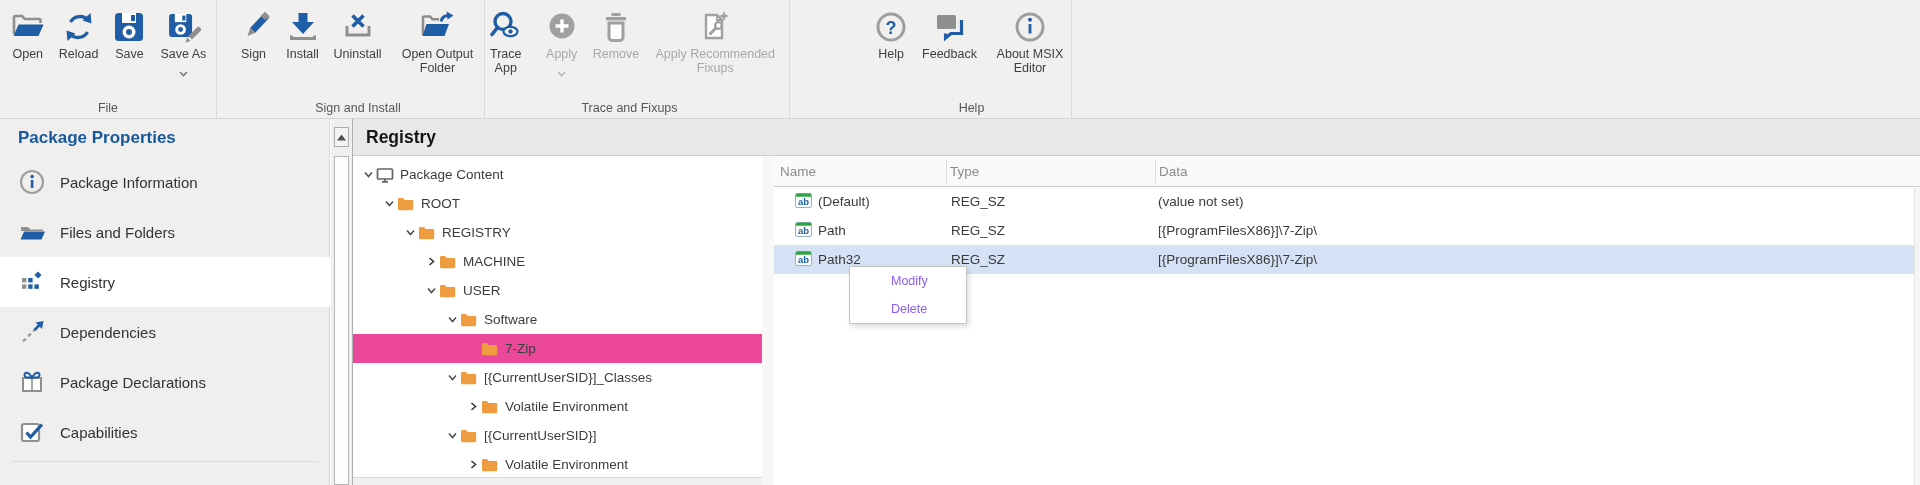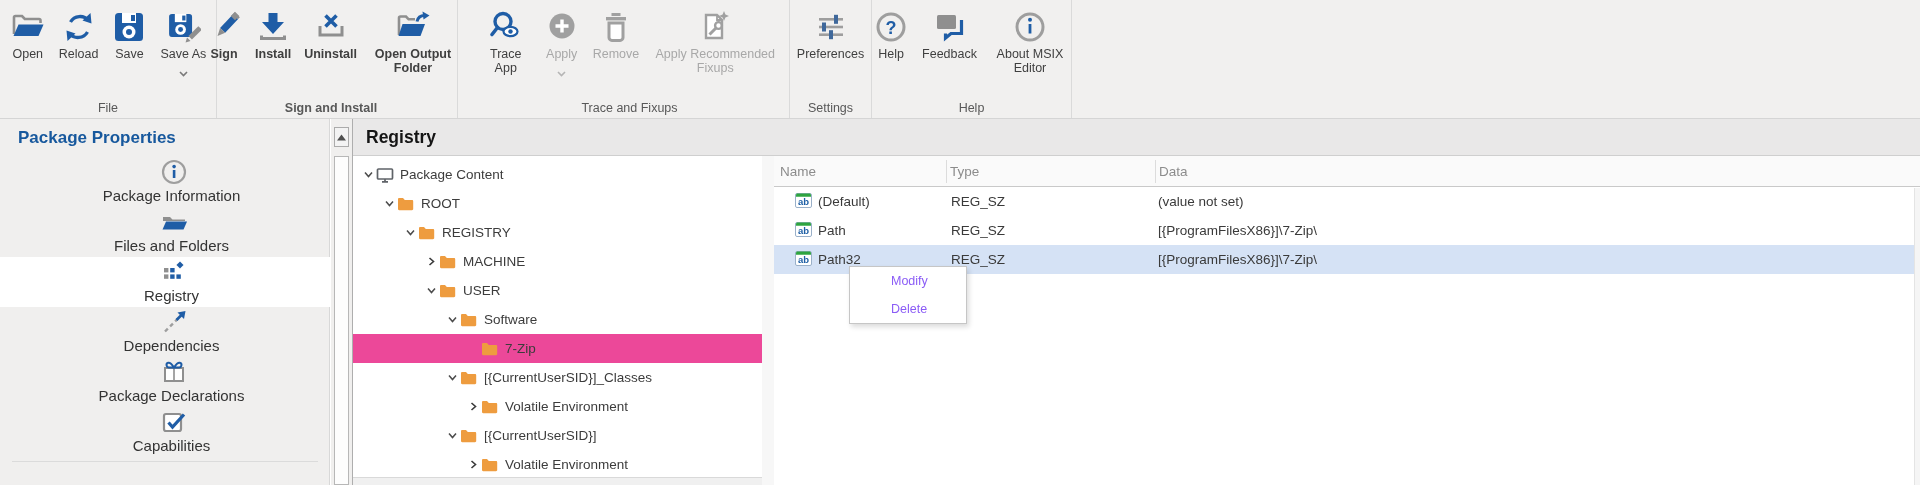--- a/index.html
+++ b/index.html
@@ -18,21 +18,21 @@
   .wrap86  { width:86px;  white-space:normal; }
   .wrap80  { width:80px;  white-space:normal; }
   .wrap126 { width:126px; white-space:normal; }
   .ddchev { margin-top:2px; height:6px; }
   .rlabel { position:absolute; bottom:3px; left:0; width:100%; text-align:center; font-size:12.5px; color:#585858; }
 
   
   .sidebar { position:absolute; left:0; top:119px; width:330px; height:366px; background:#f0efee; border-right:1px solid #d8d8d8; }
   .sb-title { position:absolute; left:18px; top:9px; font-size:17px; font-weight:bold; color:#17589d; }
   .sb-items { position:absolute; left:0; top:38px; width:330px; }
-  .sb-item { height:50px; display:flex; align-items:center; cursor:default;flex-direction:column; }
+  .sb-item { height:50px; display:flex; align-items:center; cursor:default; }
   .sb-item.sel { background:#ffffff; }
   .sb-icon { width:30px; height:30px; margin-left:17px; display:flex; align-items:center; justify-content:center; }
   .sb-label { margin-left:13px; font-size:15px; color:#333; }
   .sb-divider { position:absolute; left:12px; top:342px; width:306px; height:1px; background:#dbdbdb; }
 
   
   .side-scroll { position:absolute; left:331px; top:119px; width:21px; height:366px; background:#f0efee; }
   .ss-btn { position:absolute; left:3px; top:8px; width:15px; height:20px; background:#f3f3f3; border:1px solid #ababab; display:flex; align-items:center; justify-content:center; }
   .ss-thumb { position:absolute; left:3px; top:37px; width:15px; height:329px; background:#fdfdfd; border:1px solid #b7b7b7; }
 
@@ -130,21 +130,21 @@
           <span class="ddchev">
             <svg width="9" height="6" viewBox="0 0 9 6">
                 <path d="M1 1 L4.5 4.5 L8 1" fill="none" stroke="#7a7a7a" stroke-width="1.6"></path>
               </svg>
           </span>
         </div>
       </div>
       <div class="rlabel">File</div>
     </div>
 
-    <div class="rgroup" style="left:205px;width:253px;font-weight:bold;">
+    <div class="rgroup" style="left:232px;width:253px;">
       <div class="ritems">
         <div class="ritem">
           <span class="ricon">
             <svg width="36" height="36" viewBox="0 0 36 36">
                 <g transform="rotate(43 18 20)">
                   <rect x="14.5" y="3" width="7" height="19" fill="#1f5da6"></rect>
                   <polygon points="14.5,22 21.5,22 18,29.5" fill="#8f8f8f"></polygon>
                   <rect x="14.5" y="0.5" width="7" height="2.4" fill="#8f8f8f"></rect>
                 </g>
                 <rect x="26" y="4" width="6" height="6" transform="rotate(45 29 7)" fill="#8f8f8f"></rect>
@@ -231,42 +231,20 @@
                 <path d="M12.5 25.5 L19.5 18.5" stroke="#a0a0a0" stroke-width="3"></path>
                 <circle cx="21.5" cy="16.5" r="3.4" fill="none" stroke="#a0a0a0" stroke-width="2.4"></circle>
               </svg>
           </span>
           <span class="rtext wrap126">Apply Recommended Fixups</span>
         </div>
       </div>
       <div class="rlabel">Trace and Fixups</div>
     </div>
 
-    <div class="rgroup" style="left:790px;width:82px;">
-      <div class="ritems">
-        <div class="ritem">
-          <span class="ricon">
-            <svg width="36" height="36" viewBox="0 0 36 36">
-                <g fill="#9e9e9e">
-                  <rect x="6" y="9" width="24" height="2.6"></rect>
-                  <rect x="6" y="16.7" width="24" height="2.6"></rect>
-                  <rect x="6" y="24.4" width="24" height="2.6"></rect>
-                </g>
-                <g fill="#3f689b">
-                  <rect x="21" y="5.8" width="4" height="9"></rect>
-                  <rect x="9" y="13.5" width="4" height="9"></rect>
-                  <rect x="16" y="21.2" width="4" height="9"></rect>
-                </g>
-              </svg>
-          </span>
-          <span class="rtext">Preferences</span>
-        </div>
-      </div>
-      <div class="rlabel">Settings</div>
-    </div>
 
     <div class="rgroup" style="left:872px;width:200px;">
       <div class="ritems">
         <div class="ritem">
           <span class="ricon">
             <svg width="36" height="36" viewBox="0 0 36 36">
                 <circle cx="18" cy="18" r="13" fill="none" stroke="#9e9e9e" stroke-width="3"></circle>
                 <text x="18" y="24.5" text-anchor="middle" font-size="18" font-weight="bold" fill="#1f5da6" font-family="Liberation Sans, sans-serif">?</text>
               </svg>
           </span>

